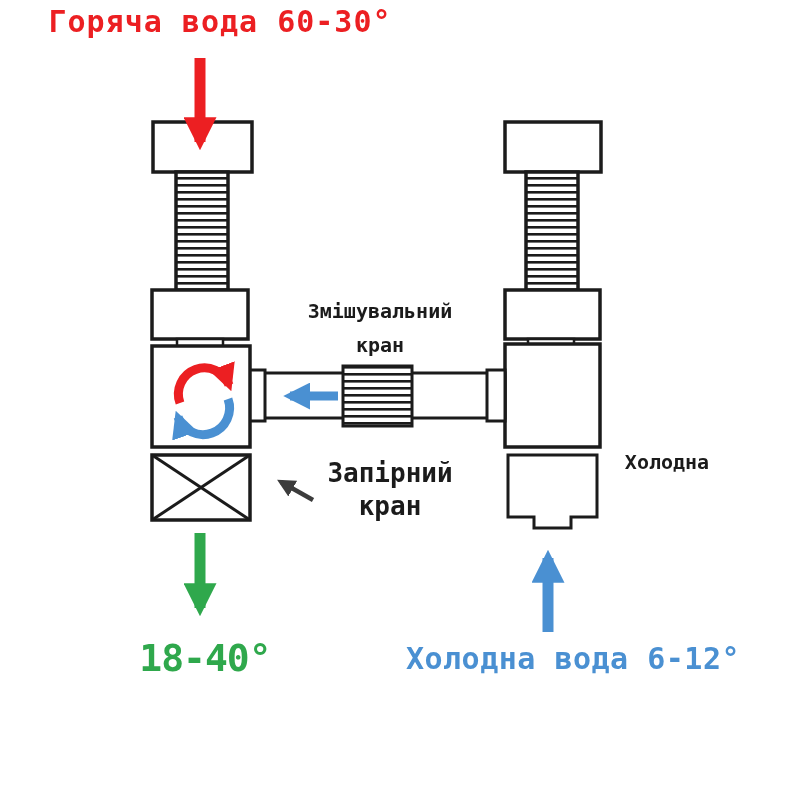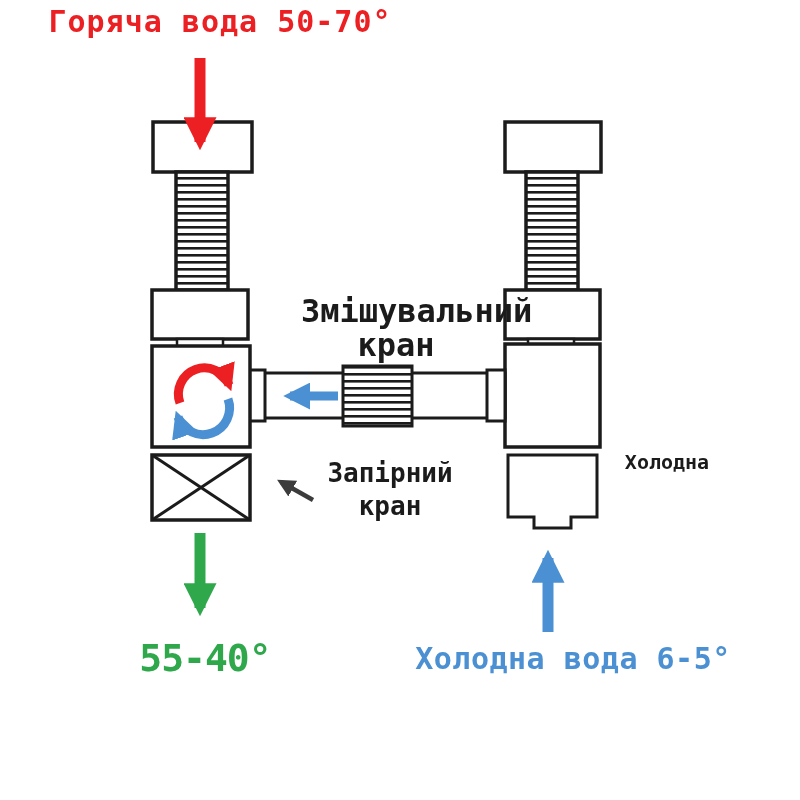--- a/index.html
+++ b/index.html
@@ -14,21 +14,21 @@
   .stage svg { position: absolute; left: 0; top: 0; }
   .label {
     position: absolute;
     text-align: center;
     white-space: nowrap;
     color: #1b1b1b;
   }
   .label-hot    { left: 30px;  top: 4px;   width: 380px; font-size: 30px; letter-spacing: 1px; font-weight: bold; }
   .label-warm   { left: 120px; top: 636px; width: 170px; font-size: 38px; letter-spacing: -1px; font-weight: bold; }
   .label-cold   { left: 388px; top: 641px; width: 370px; font-size: 30px; letter-spacing: 0.5px; font-weight: bold; }
-  .label-mixing { left: 301px; top: 294px; width: 190px; font-size: 32px; line-height: 34px; font-weight: bold; }
+  .label-mixing { left: 285px; top: 294px; width: 190px; font-size: 20px; line-height: 34px; font-weight: bold; }
   .label-shutoff{ left: 315px; top: 457px; width: 150px; font-size: 26px; line-height: 33px; font-weight: bold; }
   .label-relief { left: 606px; top: 448px; width: 122px; font-size: 20px; line-height: 29px; font-weight: bold; }
 </style>
 </head>
 <body>
 
 <div class="stage">
 
   <svg width="800" height="800" viewBox="0 0 800 800">
     <defs>
@@ -85,33 +85,33 @@
 
     <path d="M 508 455 L 597 455 L 597 517 L 571 517 L 571 528 L 534 528 L 534 517 L 508 517 Z" fill="#ffffff" stroke="#1b1b1b" stroke-width="3"></path>
 
     <line x1="200" y1="58" x2="200" y2="142" stroke-width="11" marker-end="url(#head-hot)" stroke="#ec1f22"></line>
     <line x1="200" y1="533" x2="200" y2="608" stroke-width="11" marker-end="url(#head-mixed)" stroke="#2fa84c"></line>
     <line x1="548" y1="632" x2="548" y2="558" stroke-width="11" marker-end="url(#head-cold)" stroke="#4a90d2"></line>
 
     <line x1="313" y1="500" x2="281" y2="482" stroke-width="4.5" marker-end="url(#head-dark)" stroke="#3c3c3c"></line>
   </svg>
 
-  <div class="label label-hot" style="color:#ec1f22;">Горяча вода 50-70°</div>
+  <div class="label label-hot" style="color:#ec1f22;">Горяча вода 60-30°</div>
 
   <div class="label label-mixing">
     <div>Змішувальний</div>
     <div>кран</div>
   </div>
 
   <div class="label label-shutoff">
     <div>Запірний</div>
     <div>кран</div>
   </div>
 
   <div class="label label-relief">
     <div>Холодна</div>
   </div>
 
-  <div class="label label-warm" style="color:#2fa84c;">55-40°</div>
+  <div class="label label-warm" style="color:#2fa84c;">18-40°</div>
 
-  <div class="label label-cold" style="color:#4a90d2;">Холодна вода 6-5°</div>
+  <div class="label label-cold" style="color:#4a90d2;">Холодна вода 6-12°</div>
 
 </div>
 
 </body></html>

